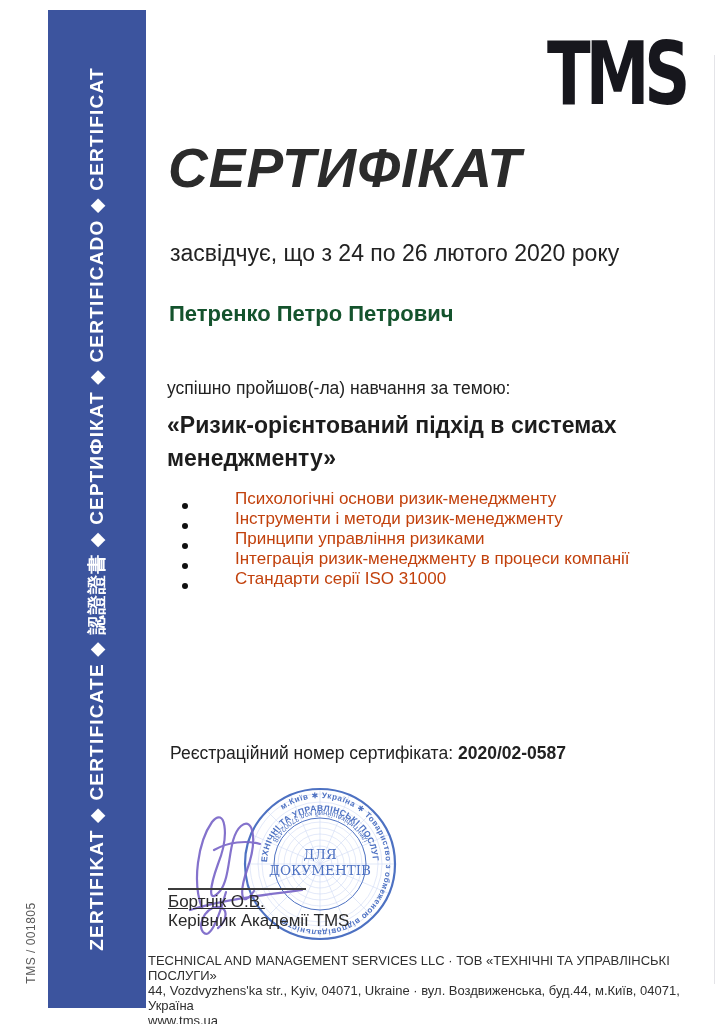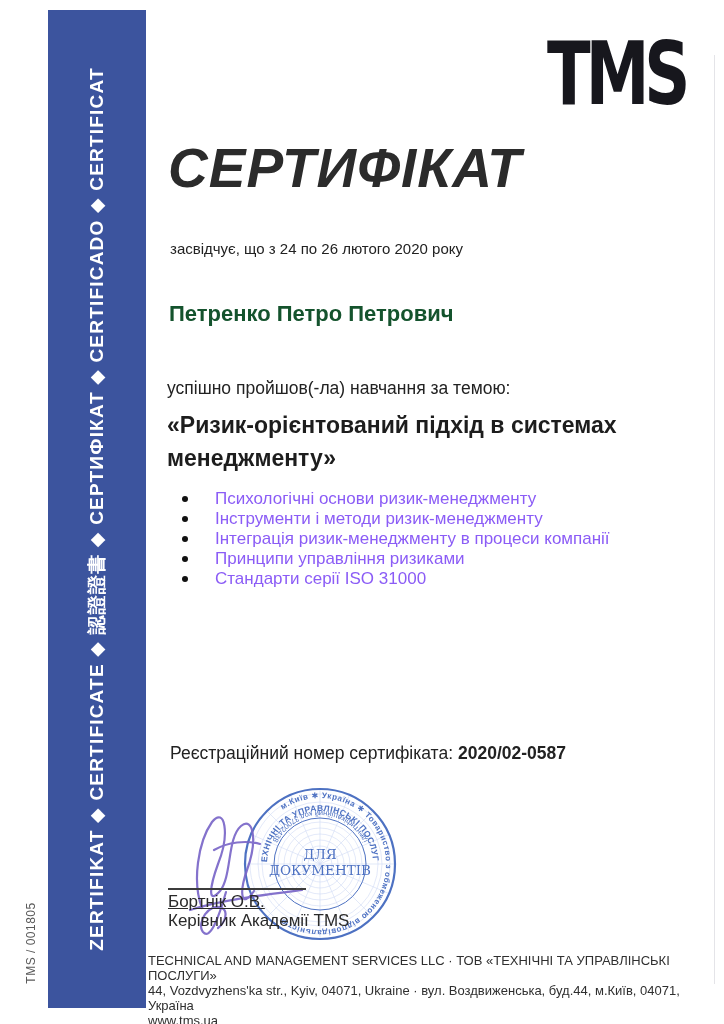--- a/index.html
+++ b/index.html
@@ -42,41 +42,41 @@
     transform: scaleY(1.35); transform-origin: top left;
   }
 
   
   .title {
     position: absolute; left: 168px; top: 136px;
     font-size: 55px; font-weight: bold; letter-spacing: 1px; color: #2b2b2b; font-style: italic;
   }
   .date-line {
     position: absolute; left: 170px; top: 240px;
-    font-size: 15px; color: #222;
+    font-size: 23px; color: #222;
   }
   .recipient {
     position: absolute; left: 169px; top: 301px;
     font-size: 22px; font-weight: bold; color: #14532d;
   }
   .completion-line {
     position: absolute; left: 167px; top: 378px;
     font-size: 17.5px; color: #222;
   }
   .topic {
     position: absolute; left: 167px; top: 409px; width: 470px;
     font-size: 23px; font-weight: bold; line-height: 33px; color: #1d1d1d;
   }
   .bullets {
     position: absolute; left: 168px; top: 489px; width: 470px;
     list-style: none;
   }
   .bullets li {
-    display: flex; align-items: flex-start;
-    font-size: 17px; line-height: 20px; color: #8b5cf6;
+    display: flex; align-items: flex-end;
+    font-size: 17px; line-height: 20px; color: #c2410c; gap: 20px;
   }
   .bullets .dot {
     flex: 0 0 auto; width: 6px; height: 6px; border-radius: 50%;
     background: #111; margin: 7px 0 0 14px;
   }
   .bullets .bullet-label { margin-left: 27px; }
 
   .registration {
     position: absolute; left: 170px; top: 743px;
     font-size: 17.5px; color: #222;
@@ -132,25 +132,25 @@
   <li>
     <span class="dot"></span>
     <span class="bullet-label">Психологічні основи ризик-менеджменту</span>
   </li>
   <li>
     <span class="dot"></span>
     <span class="bullet-label">Інструменти і методи ризик-менеджменту</span>
   </li>
   <li>
     <span class="dot"></span>
+    <span class="bullet-label">Принципи управління ризиками</span>
+  </li>
+  <li>
+    <span class="dot"></span>
     <span class="bullet-label">Інтеграція ризик-менеджменту в процеси компанії</span>
-  </li>
-  <li>
-    <span class="dot"></span>
-    <span class="bullet-label">Принципи управління ризиками</span>
   </li>
   <li>
     <span class="dot"></span>
     <span class="bullet-label">Стандарти серії ISO 31000</span>
   </li>
 </ul>
 
 <div class="registration">
   <span>Реєстраційний номер сертифіката:</span><span class="reg-number">2020/02-0587</span>
 </div>

